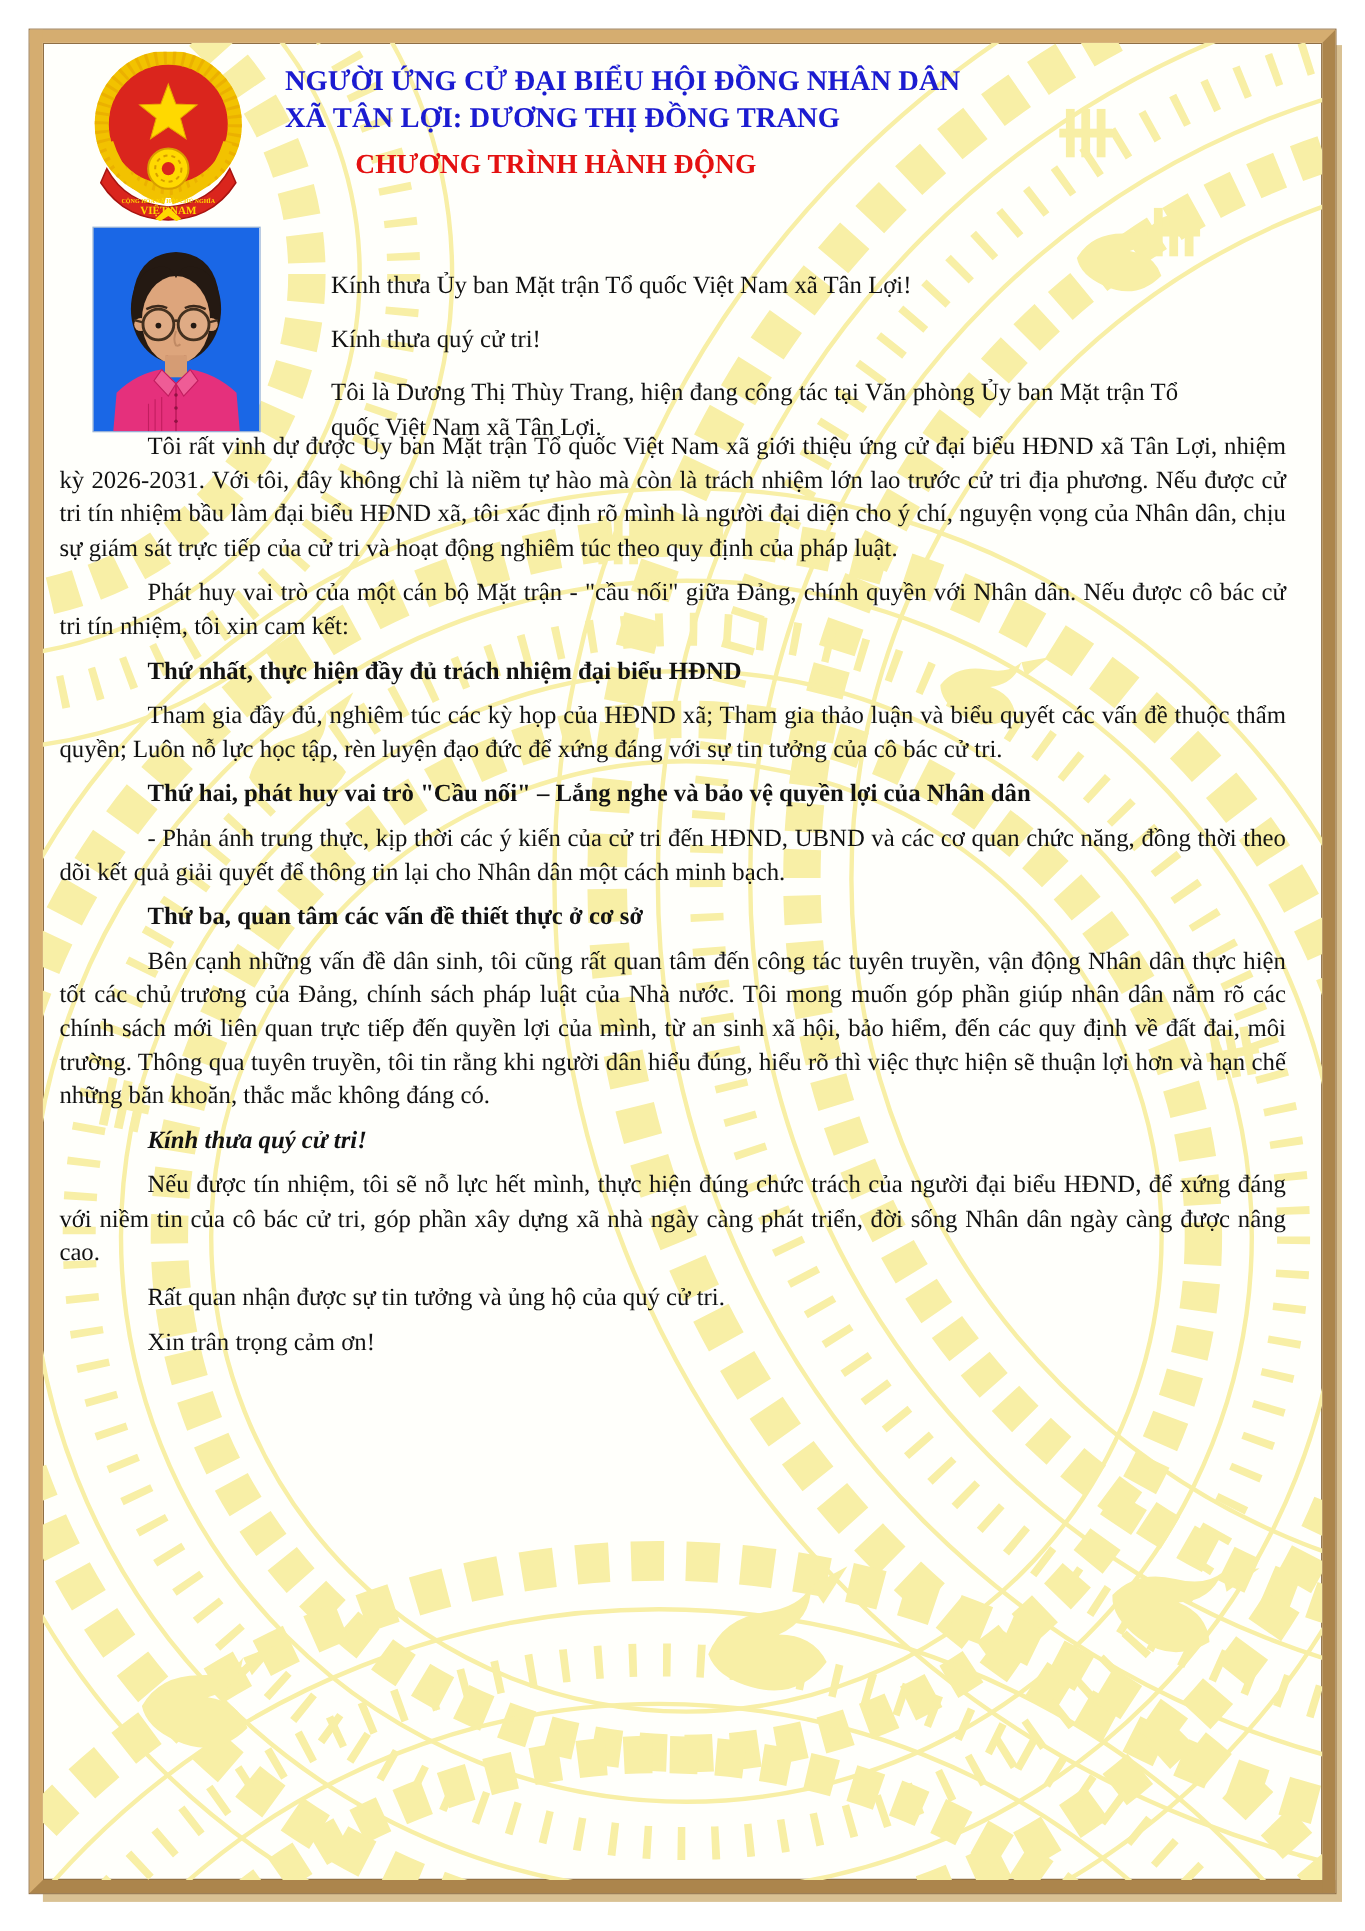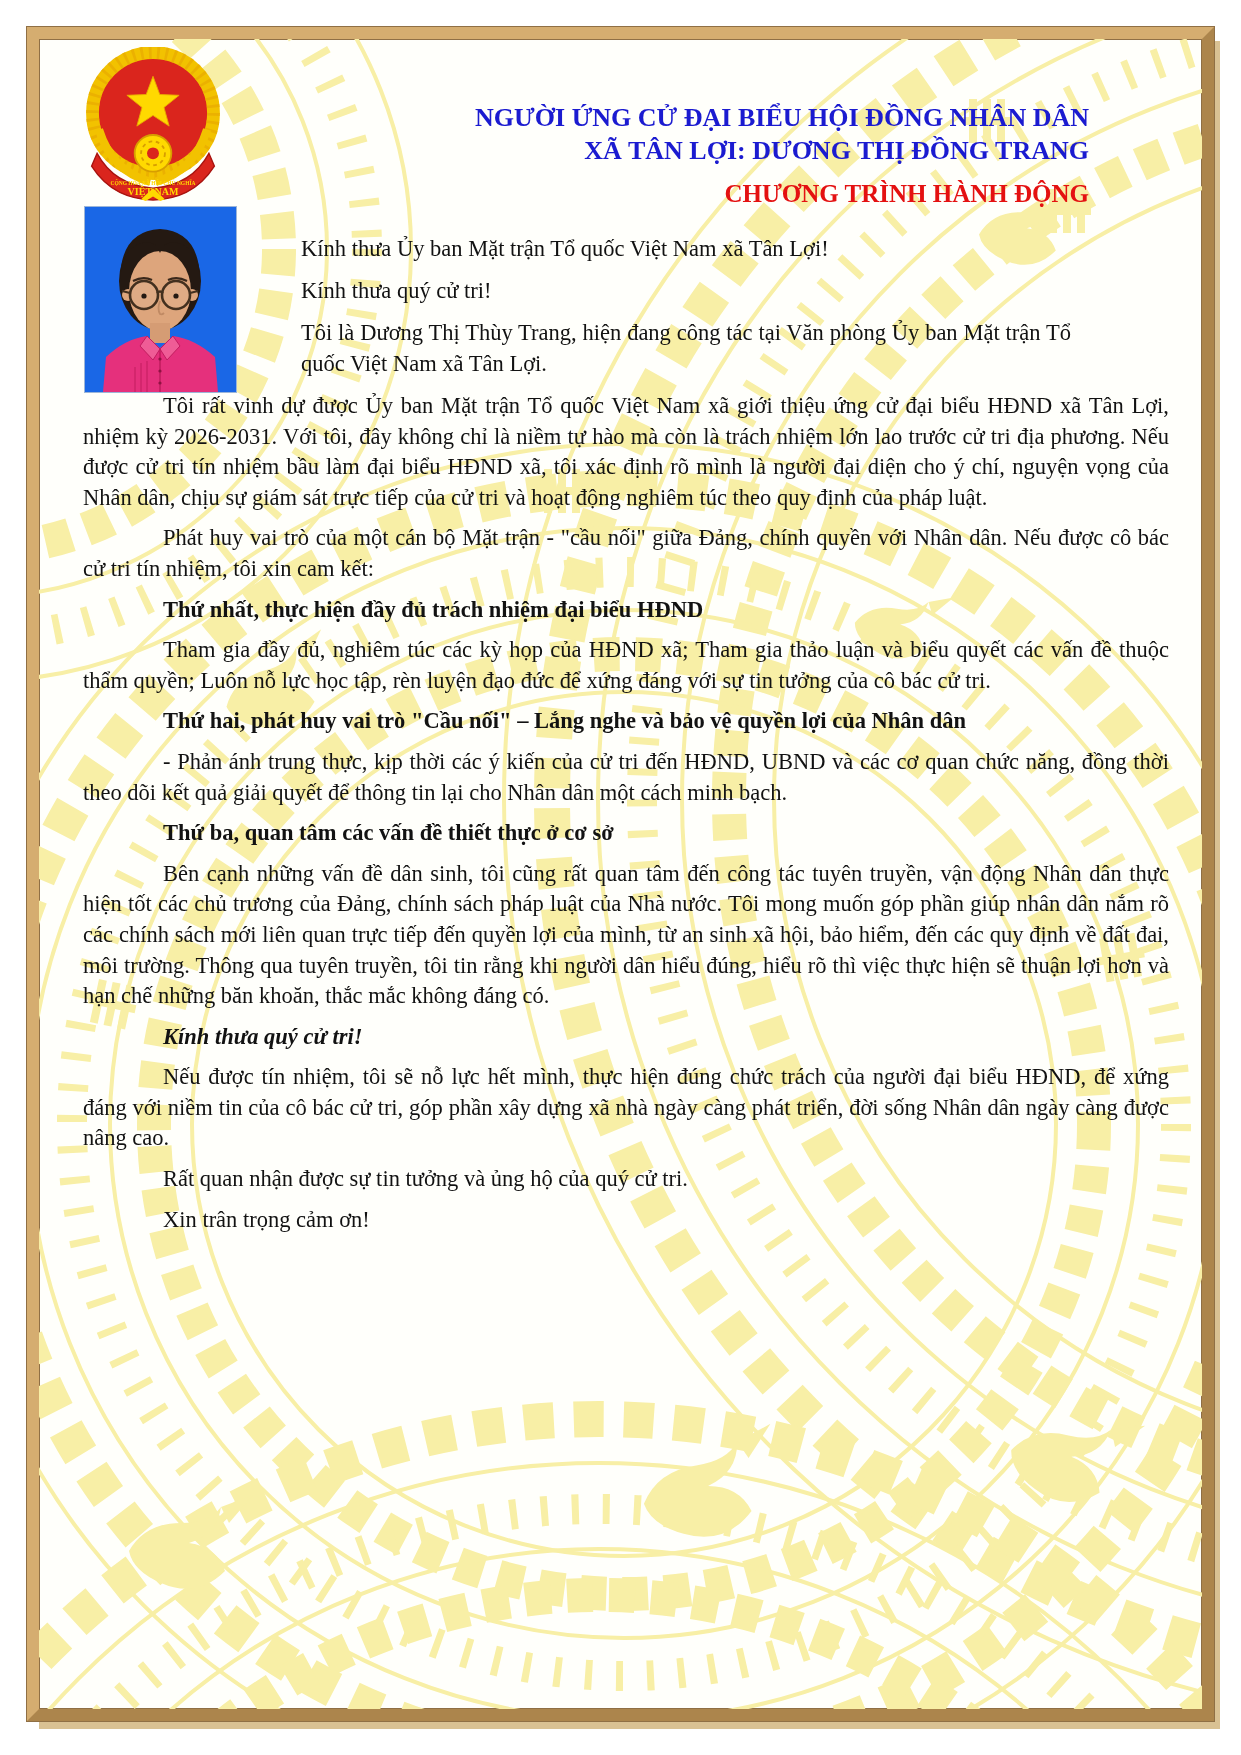--- a/index.html
+++ b/index.html
@@ -37,35 +37,35 @@
   .bg .thin{fill:none;stroke:var(--pattern-yellow);stroke-width:4;}
   .bg .band{fill:none;stroke:var(--pattern-yellow);}
   .bg .saw{stroke-width:34;stroke-dasharray:26 16;}
   .bg .dots{stroke-width:30;stroke-dasharray:7 24;}
   .bg .saw2{stroke-width:36;stroke-dasharray:30 20;}
   .bg .fills *{fill:var(--pattern-yellow);stroke:none;}
 
   .doc-header{position:relative;height:352px;}
   .emblem{position:absolute;left:43px;top:8px;width:142px;height:154px;}
   .titles{
-    position:absolute;left:220px;top:18px;width:830px;text-align:right;
-    color:var(--title-blue);font-weight:bold;font-size:26px;line-height:33px;margin-top:44px;
+    position:absolute;left:220px;top:18px;width:830px;text-align:left;
+    color:var(--title-blue);font-weight:bold;font-size:26px;line-height:33px;
   }
   .subtitle{
     margin-top:10px;margin-left:64px;color:var(--subtitle-red);font-size:25px;line-height:34px;
   }
   .photo{position:absolute;left:46px;top:168px;width:151px;height:185px;box-shadow:0 0 0 1px #9db6d8;}
   .intro{
     position:absolute;left:262px;top:186px;width:770px;
     font-size:22.5px;line-height:31px;text-align:justify;
   }
-  .intro p{margin:8px 0 11px 0;}
+  .intro p{margin:18px 0 11px 0;}
 
   .body-text{
-    position:relative;margin:0 33px 0 44px;
+    position:relative;margin:0 33px 0 15px;
     font-size:22.5px;line-height:30.6px;text-align:justify;
   }
   .body-text p{margin:0 0 10px 0;text-indent:80px;}
   .body-text p.bold{font-weight:bold;}
   .body-text p.bold-italic{font-weight:bold;font-style:italic;}
 
   
   .em-red{fill:var(--emblem-red);}
   .em-yel{fill:var(--emblem-yellow);}
   .em-line{stroke:var(--emblem-gold);}

